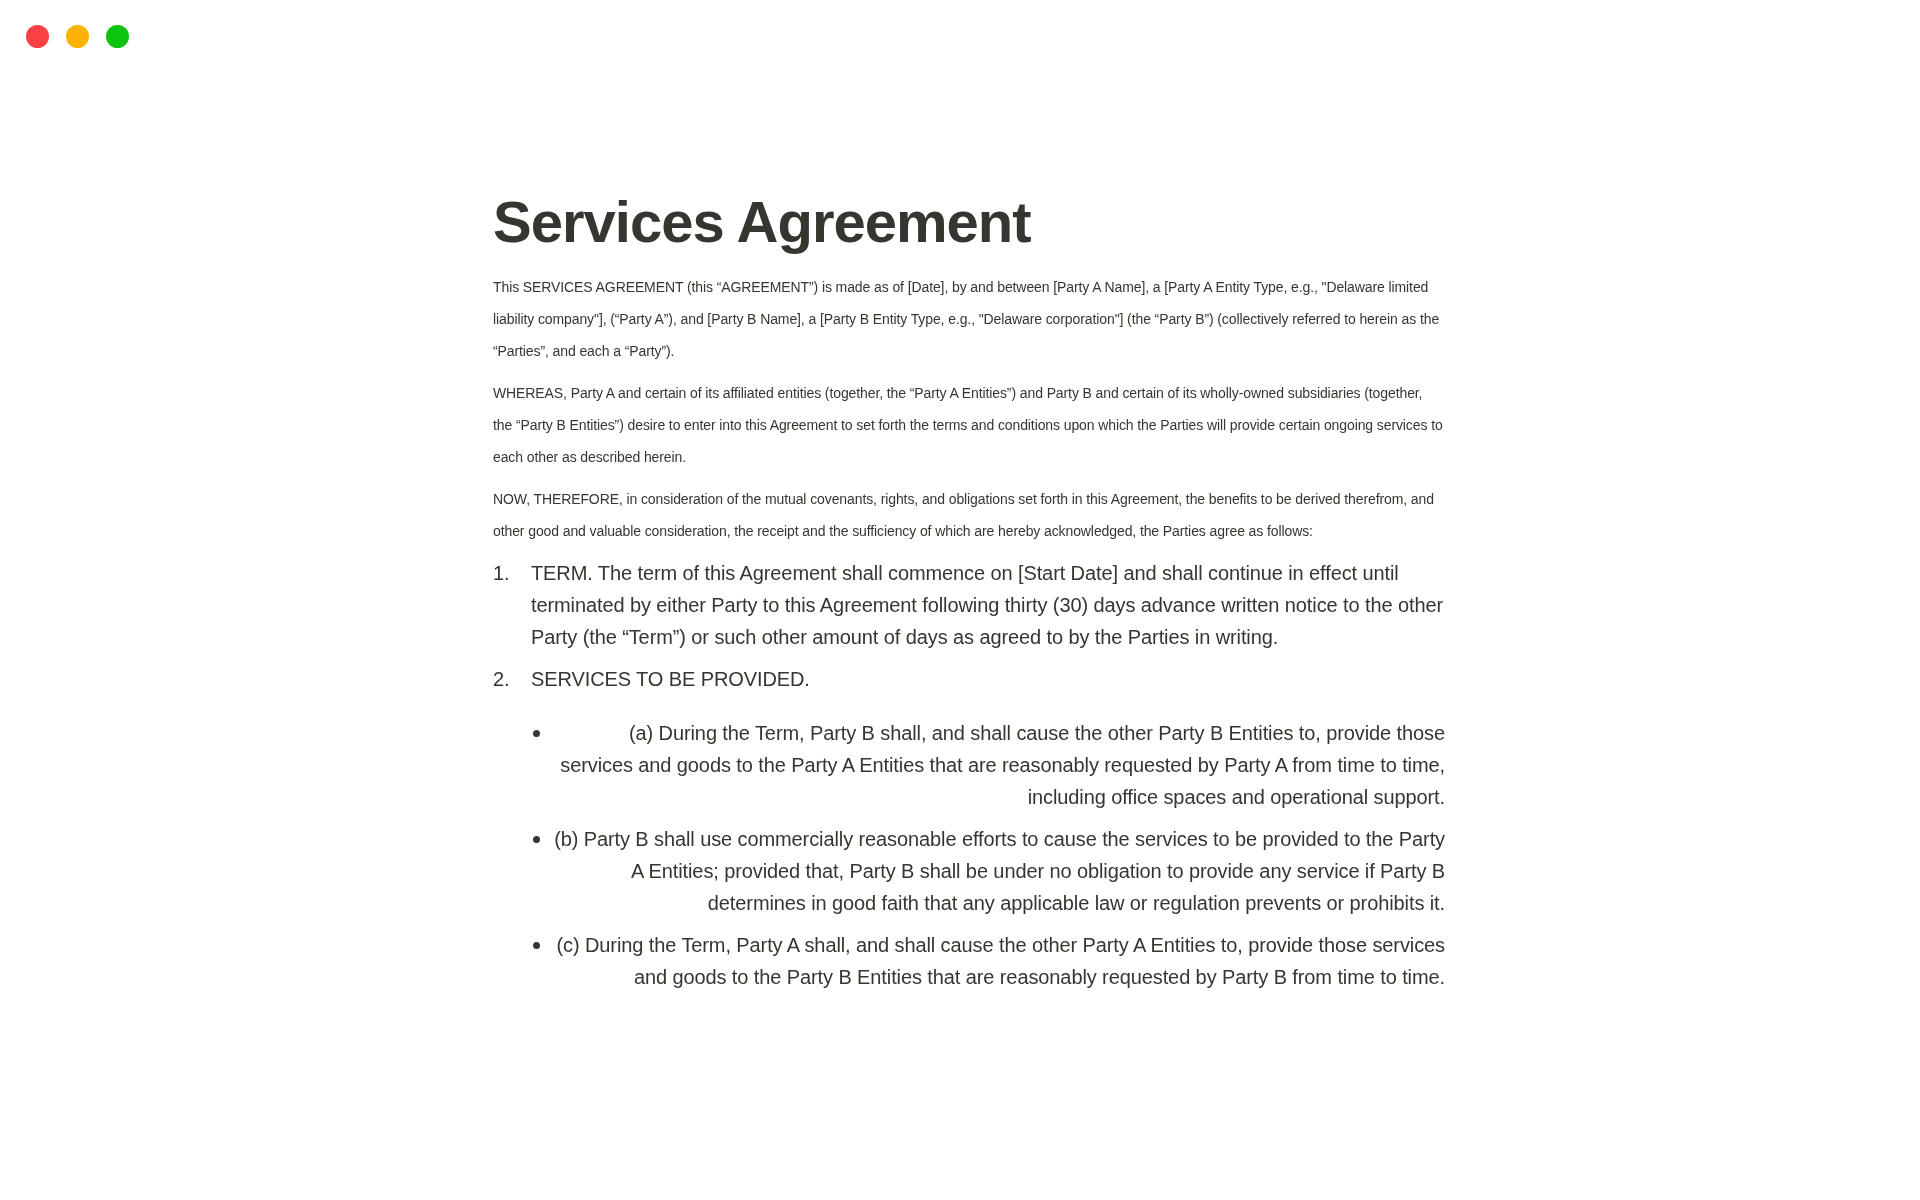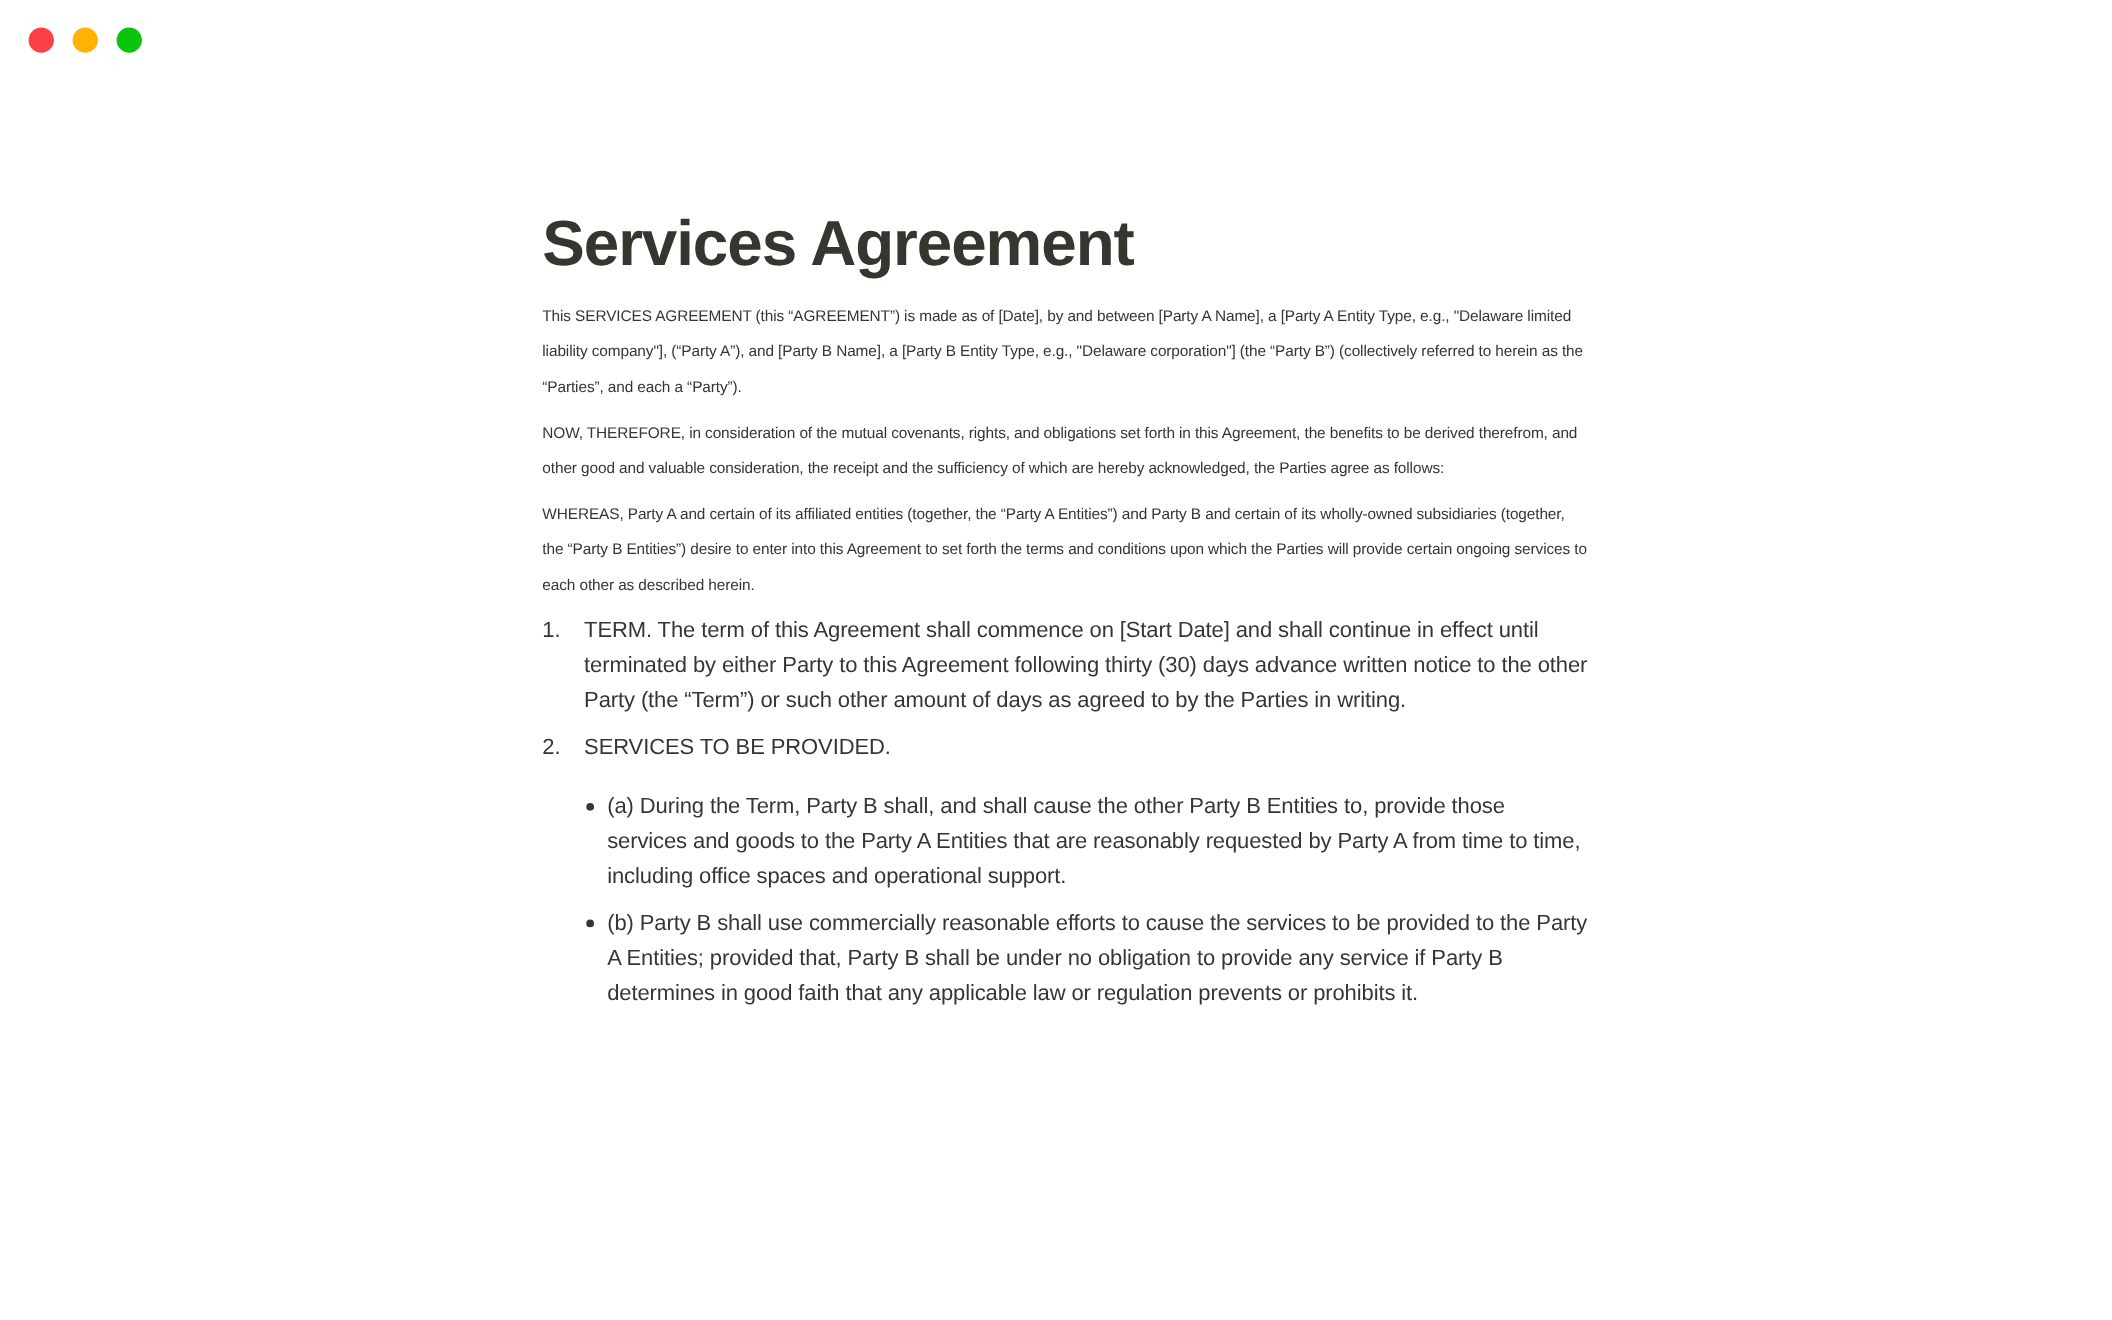--- a/index.html
+++ b/index.html
@@ -76,20 +76,21 @@
   .lead { font-weight: 400; }
   ul.sub {
     list-style: none;
     margin: 22px 0 0 0;
     padding: 0;
   }
   ul.sub > li {
     position: relative;
     padding-left: 21px;
     margin-bottom: 10px;
+    text-align: right;
   }
   ul.sub > li:last-child { margin-bottom: 0; }
   .bullet-dot {
     position: absolute;
     left: 2px;
     top: 12.5px;
     width: 7px;
     height: 7px;
     border-radius: 50%;
     background: #37352f;
@@ -105,23 +106,23 @@
     <button class="traffic-light" style="background:#feb203"></button>
     <button class="traffic-light" style="background:#0bc40e"></button>
   </div>
 
   <div class="doc">
 
     <h1 class="doc-title">Services Agreement</h1>
 
     <p>This SERVICES AGREEMENT (this “AGREEMENT”) is made as of [Date], by and between [Party A Name], a [Party A Entity Type, e.g., "Delaware limited liability company"], (“Party A”), and [Party B Name], a [Party B Entity Type, e.g., "Delaware corporation"] (the “Party B”) (collectively referred to herein as the “Parties”, and each a “Party”).</p>
 
+    <p>WHEREAS, Party A and certain of its affiliated entities (together, the “Party A Entities”) and Party B and certain of its wholly-owned subsidiaries (together, the “Party B Entities”) desire to enter into this Agreement to set forth the terms and conditions upon which the Parties will provide certain ongoing services to each other as described herein.</p>
+
     <p>NOW, THEREFORE, in consideration of the mutual covenants, rights, and obligations set forth in this Agreement, the benefits to be derived therefrom, and other good and valuable consideration, the receipt and the sufficiency of which are hereby acknowledged, the Parties agree as follows:</p>
-
-    <p>WHEREAS, Party A and certain of its affiliated entities (together, the “Party A Entities”) and Party B and certain of its wholly-owned subsidiaries (together, the “Party B Entities”) desire to enter into this Agreement to set forth the terms and conditions upon which the Parties will provide certain ongoing services to each other as described herein.</p>
 
     <ol class="numbered">
 
       <li>
         <span class="num-marker">1.</span>
         <span class="lead">TERM.</span>
         <span>The term of this Agreement shall commence on [Start Date] and shall continue in effect until terminated by either Party to this Agreement following thirty (30) days advance written notice to the other Party (the “Term”) or such other amount of days as agreed to by the Parties in writing.</span>
       </li>
 
       <li>
@@ -130,19 +131,23 @@
 
         <ul class="sub">
           <li>
             <span class="bullet-dot"></span>
             <span>(a) During the Term, Party B shall, and shall cause the other Party B Entities to, provide those services and goods to the Party A Entities that are reasonably requested by Party A from time to time, including office spaces and operational support.</span>
           </li>
           <li>
             <span class="bullet-dot"></span>
             <span>(b) Party B shall use commercially reasonable efforts to cause the services to be provided to the Party A Entities; provided that, Party B shall be under no obligation to provide any service if Party B determines in good faith that any applicable law or regulation prevents or prohibits it.</span>
           </li>
+          <li>
+            <span class="bullet-dot"></span>
+            <span>(c) During the Term, Party A shall, and shall cause the other Party A Entities to, provide those services and goods to the Party B Entities that are reasonably requested by Party B from time to time.</span>
+          </li>
         </ul>
       </li>
 
     </ol>
 
   </div>
 </div>
 
 </body></html>

